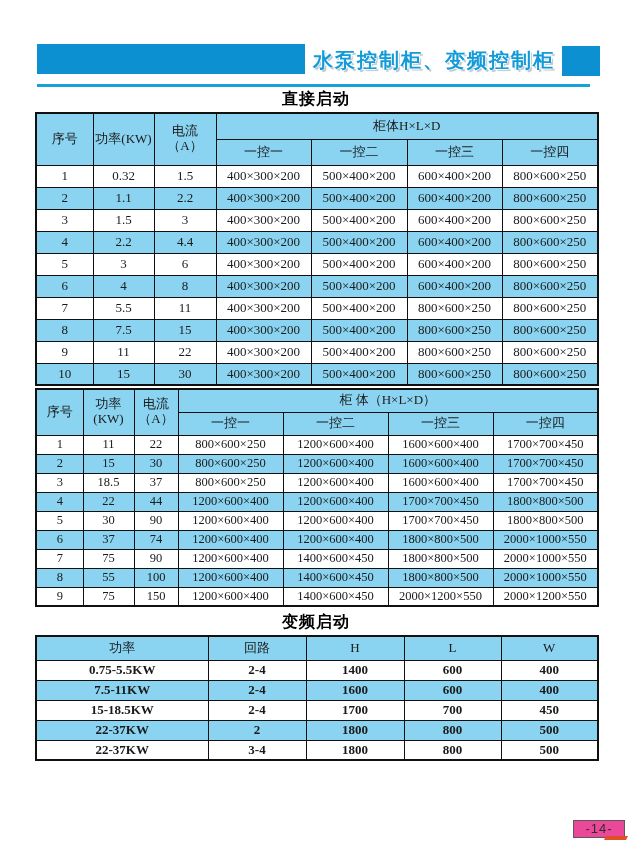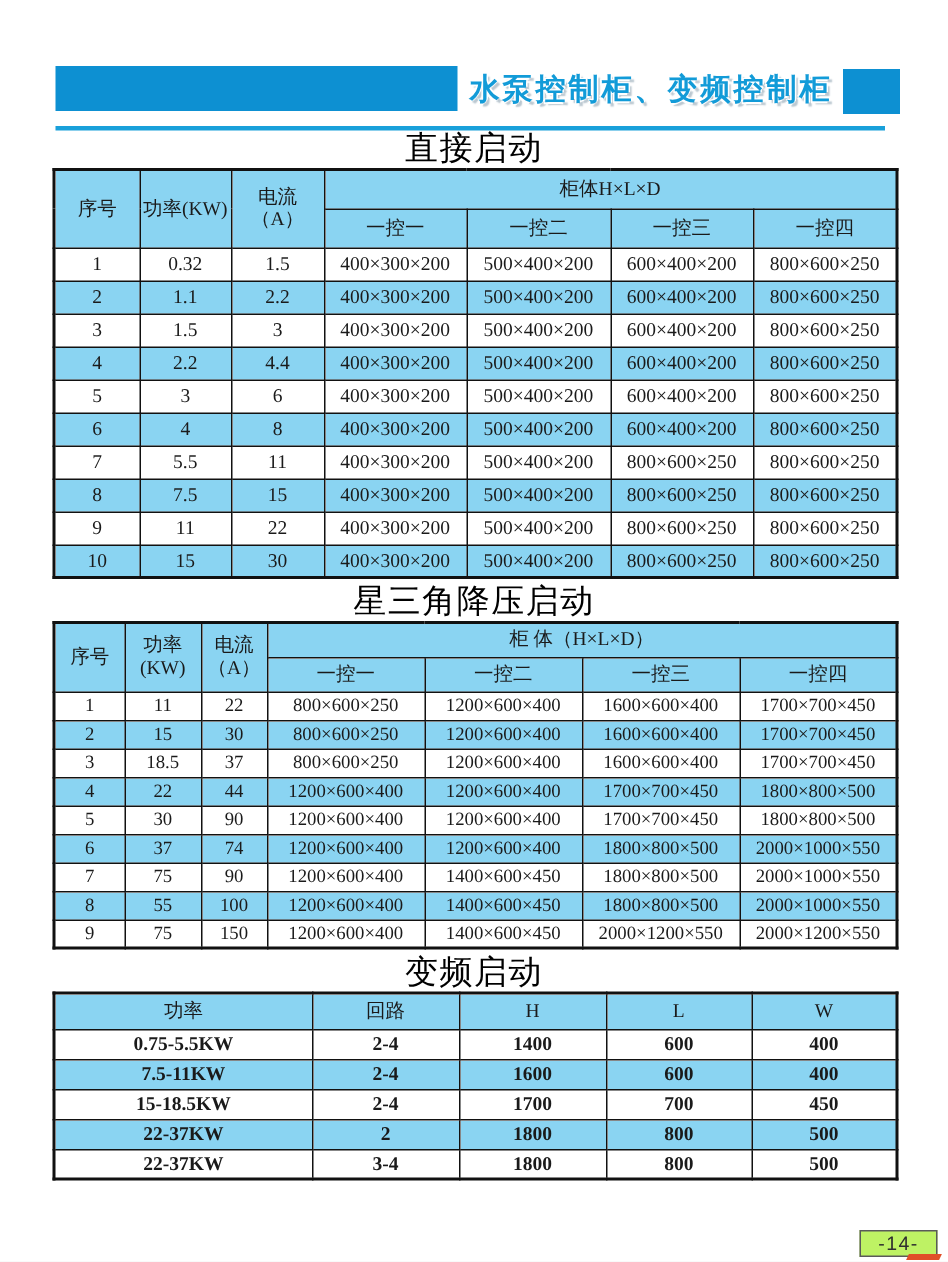--- a/index.html
+++ b/index.html
@@ -14,40 +14,40 @@
   .banner-title {
     position:absolute; left:308px; top:45px; width:252px; height:30px;
     font-size:20px; font-weight:bold; letter-spacing:2px; line-height:30px; text-align:center;
     color:#129bd8;
     text-shadow:-1px -1px 0 #fff, 1px -1px 0 #fff, -1px 1px 0 #fff, 2px 2px 1px #b9c6cf;
   }
   .banner-line { position:absolute; left:37px; top:84px; width:553px; height:3px; background:#19a0da; }
   
   .content { position:absolute; left:35px; top:86px; width:562px; }
   .tbl-title {
-    text-align:center; font-size:22px; font-weight:normal; color:#000;
+    text-align:center; font-size:16px; font-weight:bold; color:#000;
     height:26px; line-height:26px; letter-spacing:1px;
   }
   table { width:562px; border-collapse:collapse; table-layout:fixed; }
   table { border:2px solid #111; }
   th, td { border:1px solid #111; text-align:center; vertical-align:middle; font-weight:normal; overflow:hidden; }
   th { background:#8ad4f2; font-size:13px; white-space:pre-line; line-height:1.15; }
   td { font-size:13px; background:#ffffff; }
   tr.alt td { background:#8ad4f2; }
   .t1 th { height:26px; }
   .t1 td { height:22px; }
   .t2 th { height:23px; }
   .t2 td { height:19px; font-size:12.5px; }
   .t3 th { height:24px; }
   .t3 td { height:20px;font-weight:bold; }
   .spacer2 { height:2px; }
   
   .page-num {
     position:absolute; right:7px; bottom:3px; width:52px; height:18px;
-    background:#bef264; border:1px solid #5a5a5a; color:#2f2f2f;
+    background:#ec4899; border:1px solid #5a5a5a; color:#2f2f2f;
     font-family:"Liberation Sans", sans-serif; font-size:13px; line-height:16px;
     text-align:center; letter-spacing:1px;
   }
   .page-num-accent {
     position:absolute; right:5px; bottom:1px; width:22px; height:4px;
     background:#e04f28; transform:skewX(-25deg);
   }
 </style>
 </head>
 <body>
@@ -175,21 +175,20 @@
             <td>400×300×200</td>
             <td>500×400×200</td>
             <td>800×600×250</td>
             <td>800×600×250</td>
           </tr>
         </tbody>
     </table>
 
     <div class="spacer2"></div>
 
-    <div class="tbl-title">星三角降压启动</div>
     <table class="t2">
       <colgroup>
         <col style="width:47px">
           <col style="width:51px">
           <col style="width:44px">
         <col style="width:105px">
           <col style="width:105px">
           <col style="width:105px">
           <col style="width:105px">
       </colgroup>

